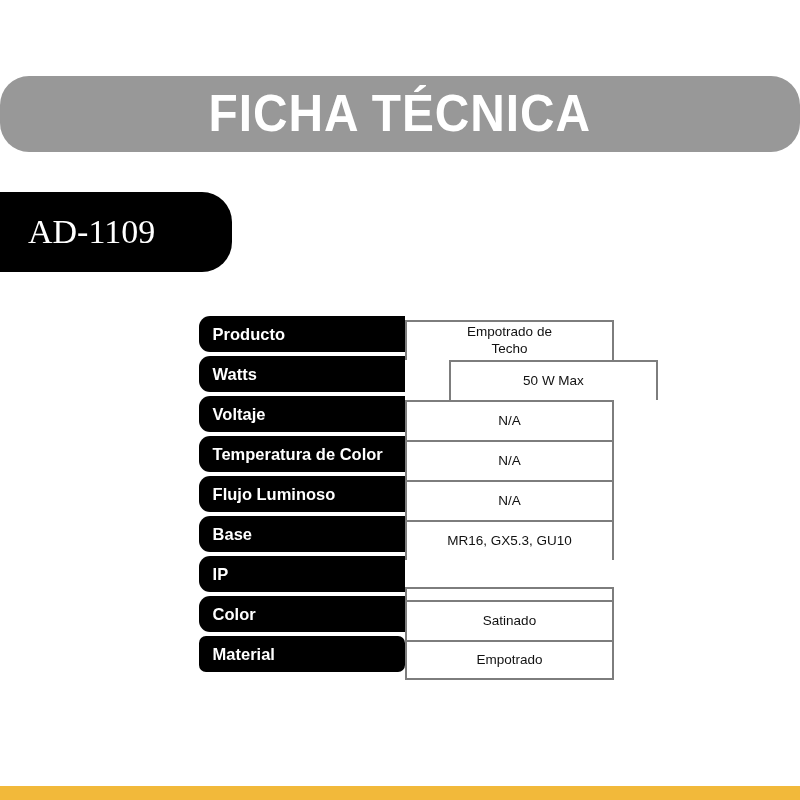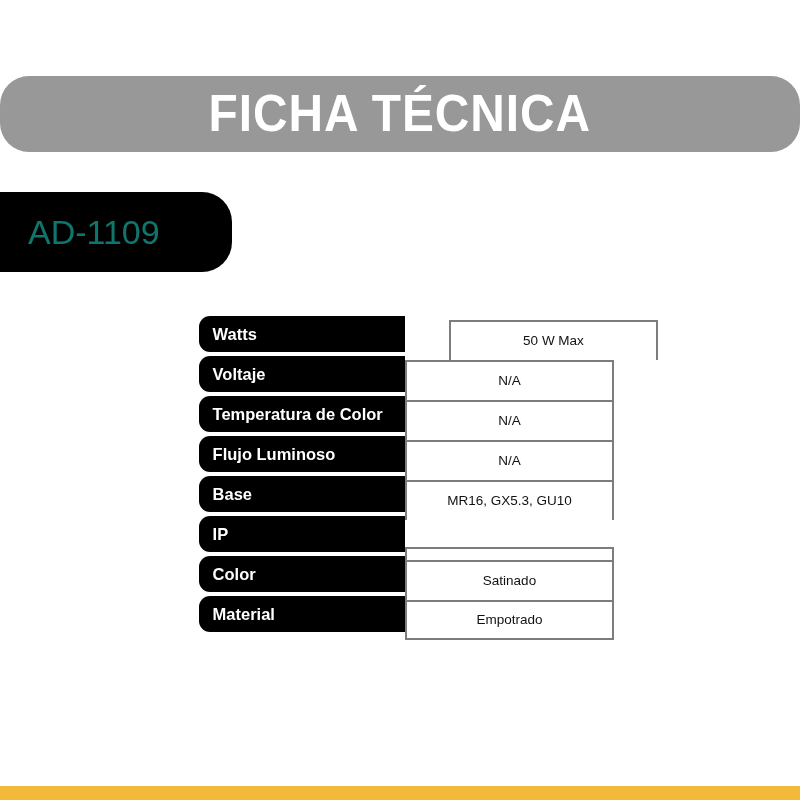--- a/index.html
+++ b/index.html
@@ -146,24 +146,33 @@
 </head>
 <body>
 
 <div id="sheet">
 
   <div id="header-band" style="background: rgb(152, 152, 152); border-radius: 29px;">
     <div id="header-title" style="color: rgb(255, 255, 255);">FICHA TÉCNICA</div>
   </div>
 
   <div id="code-tab" style="background: rgb(0, 0, 0);">
-    <div id="code-tab-label" style="color: #0f766e;">AD-1109</div>
+    <div id="code-tab-label" style="color: #ffffff; font-family: Liberation Serif, serif;">AD-1109</div>
   </div>
 
   <div id="spec-table">
+      <div class="spec-row">
+        <div class="spec-label-pill" style="background: rgb(0, 0, 0);">
+          <span class="spec-label-text" style="color: rgb(255, 255, 255);">Producto</span>
+        </div>
+        <div class="spec-value-cell" style="border-color: rgb(125, 125, 125);">
+          <span class="spec-value-text">Empotrado de
+Techo</span>
+        </div>
+      </div>
       <div class="spec-row">
         <div class="spec-label-pill" style="background: rgb(0, 0, 0);">
           <span class="spec-label-text" style="color: rgb(255, 255, 255);">Watts</span>
         </div>
         <div class="spec-value-cell" style="border-color: rgb(125, 125, 125); margin-left: 44px;">
           <span class="spec-value-text">50 W Max</span>
         </div>
       </div>
       <div class="spec-row">
         <div class="spec-label-pill" style="background: rgb(0, 0, 0);">
@@ -207,21 +216,21 @@
       </div>
       <div class="spec-row">
         <div class="spec-label-pill" style="background: rgb(0, 0, 0); text-decoration: underline;">
           <span class="spec-label-text" style="color: rgb(255, 255, 255);">Color</span>
         </div>
         <div class="spec-value-cell" style="border-color: rgb(125, 125, 125); text-align: center;">
           <span class="spec-value-text">Satinado</span>
         </div>
       </div>
       <div class="spec-row">
-        <div class="spec-label-pill" style="background: rgb(0, 0, 0);">
+        <div class="spec-label-pill" style="background: rgb(0, 0, 0); border-radius: 7px;">
           <span class="spec-label-text" style="color: rgb(255, 255, 255);">Material</span>
         </div>
         <div class="spec-value-cell" style="border-color: rgb(125, 125, 125);">
           <span class="spec-value-text">Empotrado</span>
         </div>
       </div>
     </div>
 
   <div id="bottom-bar" style="background: rgb(242, 185, 58);"></div>
 

